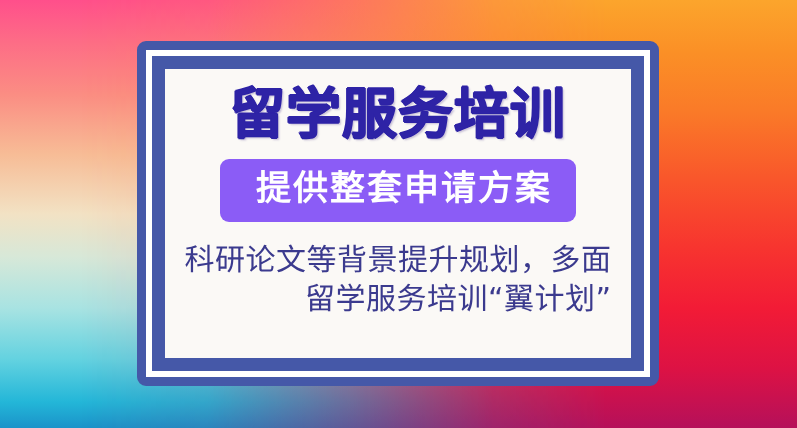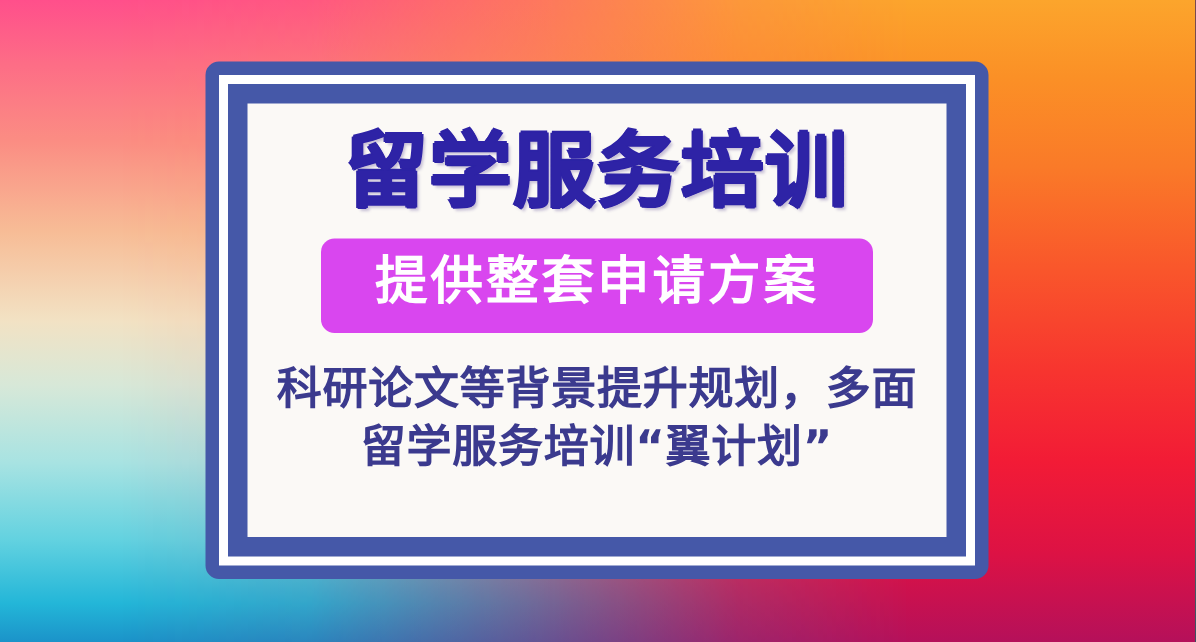--- a/index.html
+++ b/index.html
@@ -119,40 +119,39 @@
       -1px 0 0 #2e23a6,
        0 1px 0 #2e23a6,
        0 -1px 0 #2e23a6,
        2px 2px 2px rgba(60,40,130,0.28);
     margin: 0;
     padding: 0;
   }
 
   .badge {
     margin-top: 16px;
-    background: #d946ef;
+    background: #8b5cf6;
     color: #ffffff;
     border-radius: 9px;
-    padding: 9px 36px 12px 36px;
+    padding: 9px 24px 12px 36px;
     font-size: 35px;
     font-weight: 700;
     letter-spacing: 2px;
     line-height: 1.18;
     white-space: nowrap;
   }
 
   .body-copy {
     margin-top: 18px;
     color: #3b3a8e;
     font-size: 30px;
     line-height: 1.30;
-    text-align: center;
+    text-align: right;
     letter-spacing: 0.5px;
     white-space: nowrap;
-    font-weight: bold;
   }
   .body-copy .line { display: block; }
 </style>
 </head>
 <body>
 
 <div id="poster">
 
   <div class="bg-layer bg-left"></div>
 

